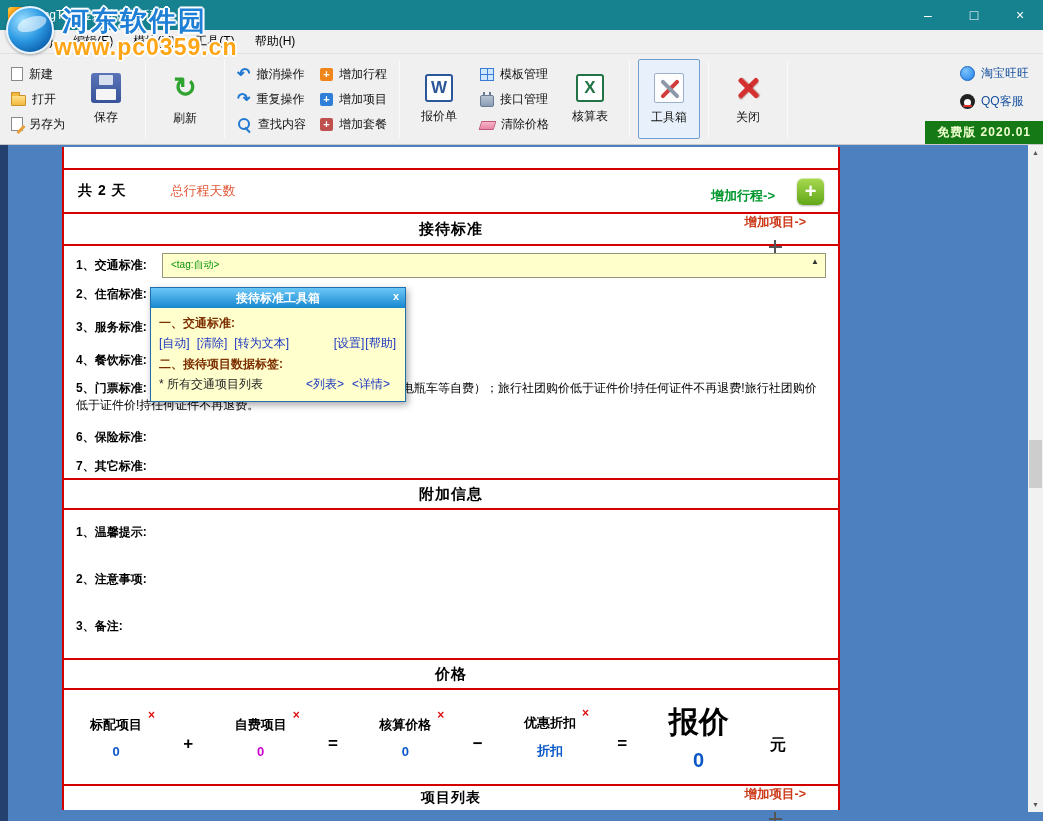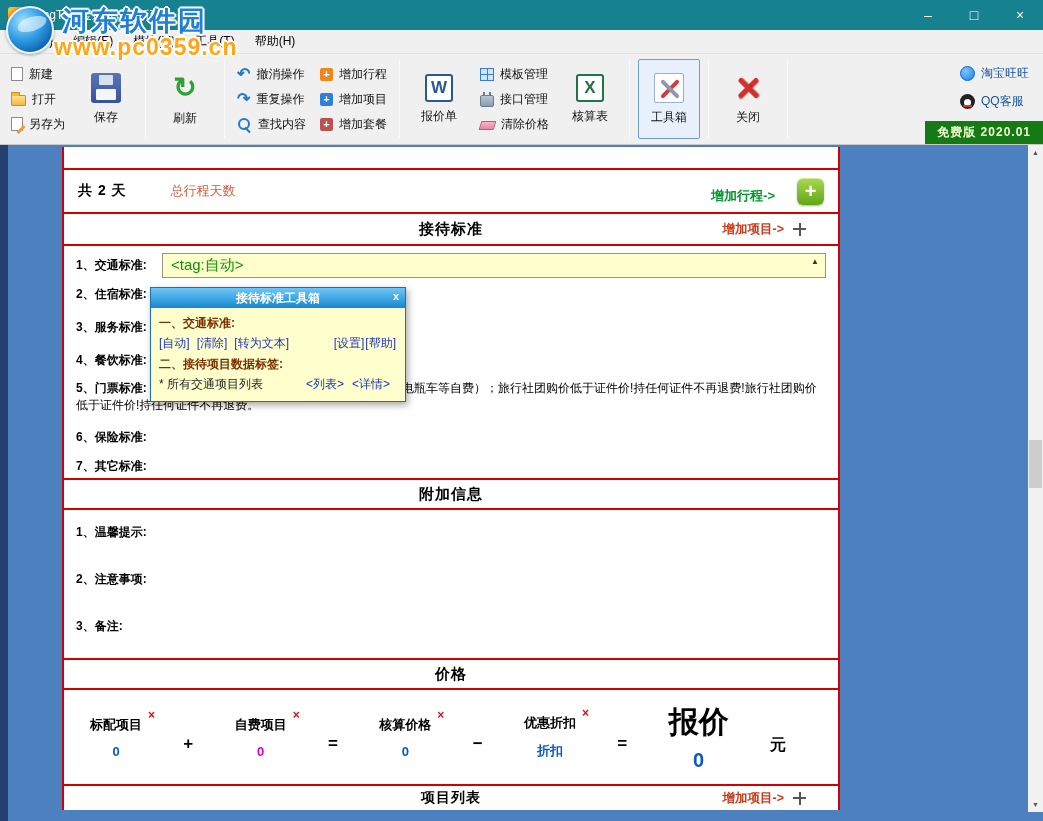--- a/index.html
+++ b/index.html
@@ -85,35 +85,35 @@
 .r-empty{height:23px;}
 .r-days{height:44px;display:flex;align-items:center;padding:0 14px;}
 .days-label{font-size:14px;font-weight:bold;letter-spacing:1px;}
 .days-sub{font-size:13px;color:#e05a3a;margin-left:44px;}
 .days-right{margin-left:auto;display:flex;align-items:flex-end;gap:22px;}
 .add-trip-link{color:#00982e;font-weight:bold;font-size:13px;}
 .green-plus-btn{width:27px;height:27px;border-radius:6px;background:linear-gradient(#a8d94f,#61a718);color:#fff;font-size:20px;font-weight:bold;display:flex;align-items:center;justify-content:center;box-shadow:inset 0 1px 0 rgba(255,255,255,.5),0 1px 2px rgba(0,0,0,.3);}
 .r-header{height:32px;position:relative;display:flex;align-items:center;justify-content:center;}
 .r-header.h28{height:30px;}
 .hdr-title{font-size:15px;font-weight:bold;letter-spacing:1px;}
-.hdr-add{position:absolute;right:32px;top:0;height:100%;display:flex;align-items:center;gap:9px;}
+.hdr-add{position:absolute;right:32px;top:0;height:100%;display:flex;align-items:center;gap:9px;flex-direction:column;}
 .hdr-add-link{color:#cc3a1a;font-weight:bold;font-size:12.5px;}
 .plus-small{width:13px;height:13px;position:relative;display:inline-block;}
 .plus-small::before{content:"";position:absolute;left:0;top:5.5px;width:13px;height:2px;background:#555;}
 .plus-small::after{content:"";position:absolute;left:5.5px;top:0;width:2px;height:13px;background:#555;}
 .r-reception{height:234px;padding:6px 12px 0;}
 .line{display:flex;align-items:center;}
 .lbl{width:86px;flex-shrink:0;font-weight:bold;font-size:12px;}
 .l1{height:26px;}
 .l2,.l3,.l4,.l6{height:33px;}
 .l5{height:44px;display:block;font-size:12px;line-height:1.45;padding-top:3px;}
 .lbl-inline{font-weight:bold;}
 .l7{height:24px;}
 .tag-input{flex:1;height:25px;background:#ffffcc;border:1px solid #96967a;display:flex;align-items:center;padding:0 8px;position:relative;}
-.tag-value{color:#089408;font-size:15px;}
+.tag-value{color:#089408;font-size:10px;}
 .combo-arrow{position:absolute;right:6px;top:3px;font-size:8px;color:#333;}
 .r-extra{height:150px;padding:14px 12px 0;}
 .extra-line{font-size:12px;font-weight:bold;margin-bottom:30px;}
 .r-price{height:96px;display:flex;align-items:center;padding:0 52px 0 26px;justify-content:space-between;}
 .price-group{display:flex;flex-direction:column;align-items:center;gap:10px;}
 .price-label{font-size:13px;font-weight:bold;position:relative;white-space:nowrap;}
 .del-mark{position:absolute;right:-13px;top:-8px;color:#e01010;font-size:12px;font-weight:bold;}
 .price-value{font-size:13px;font-weight:bold;color:#0a58c8;}
 .price-value.magenta{color:#cc00cc;}
 .price-op{font-size:17px;font-weight:bold;padding-top:14px;}

